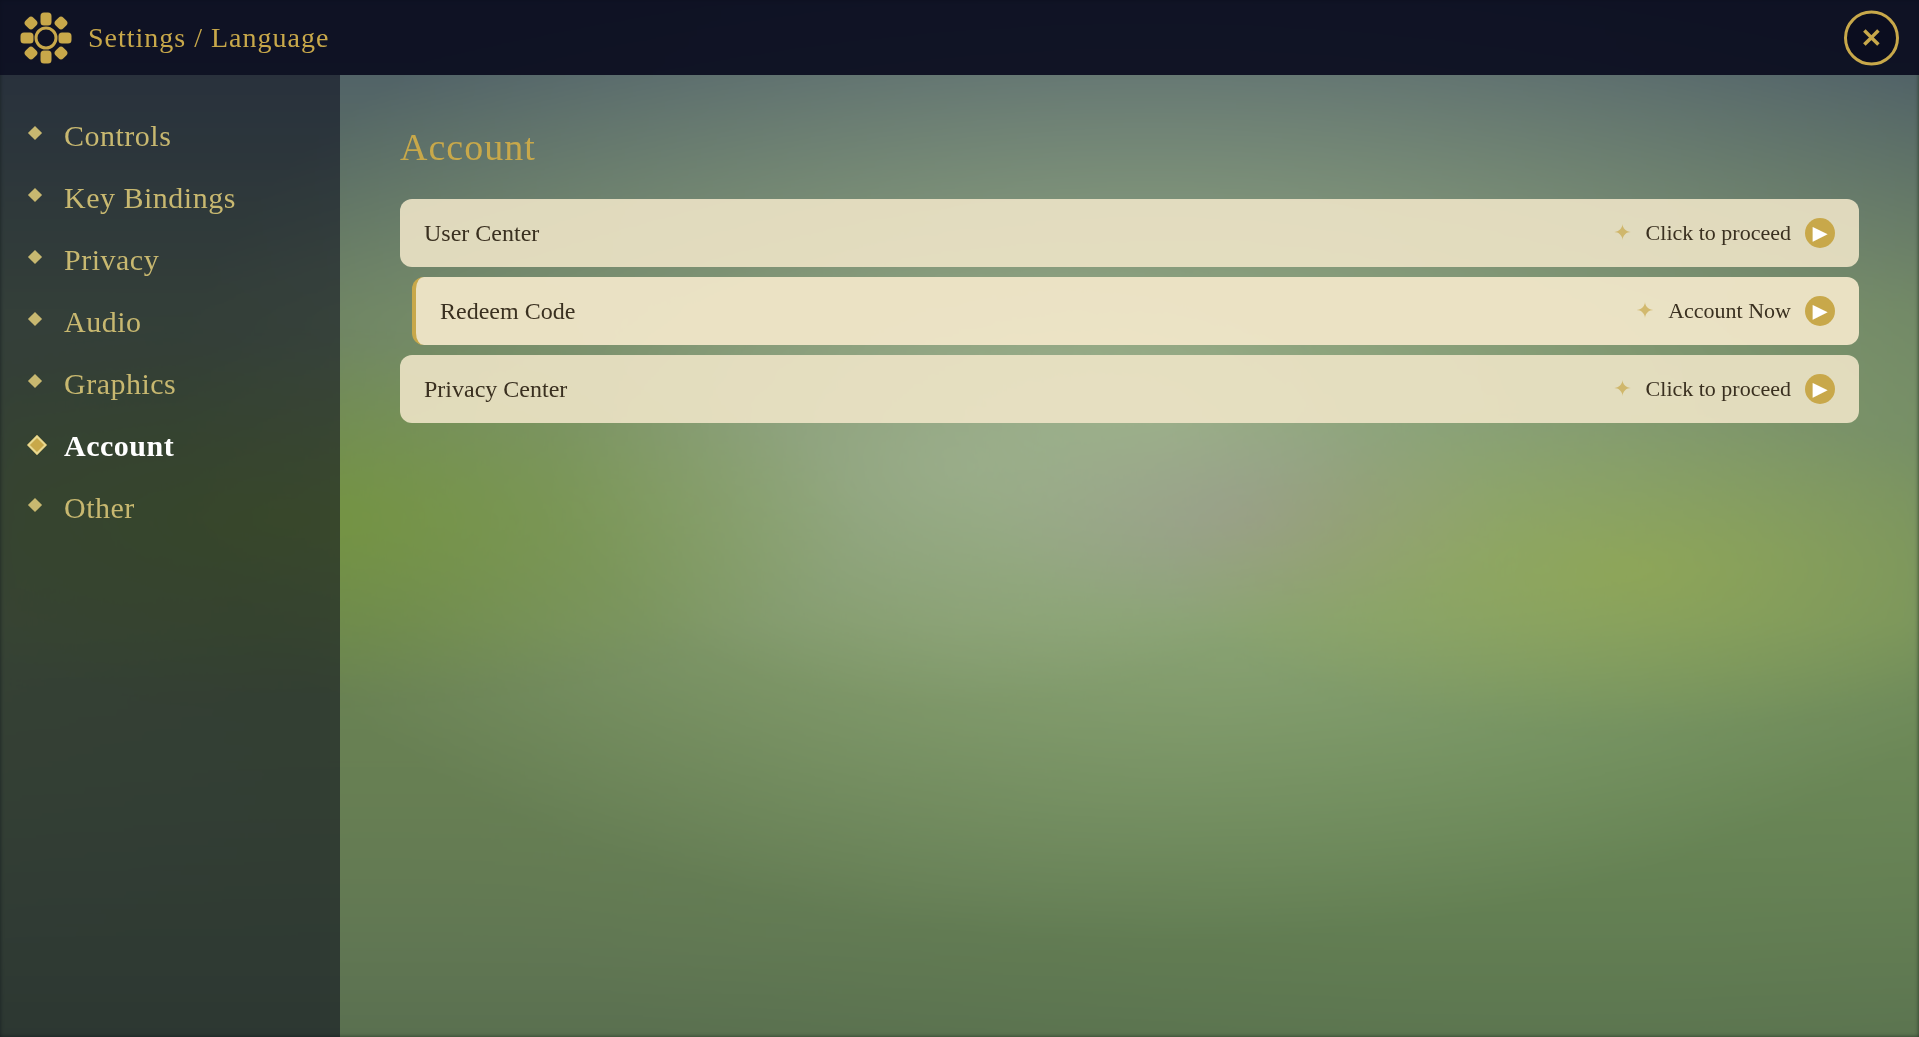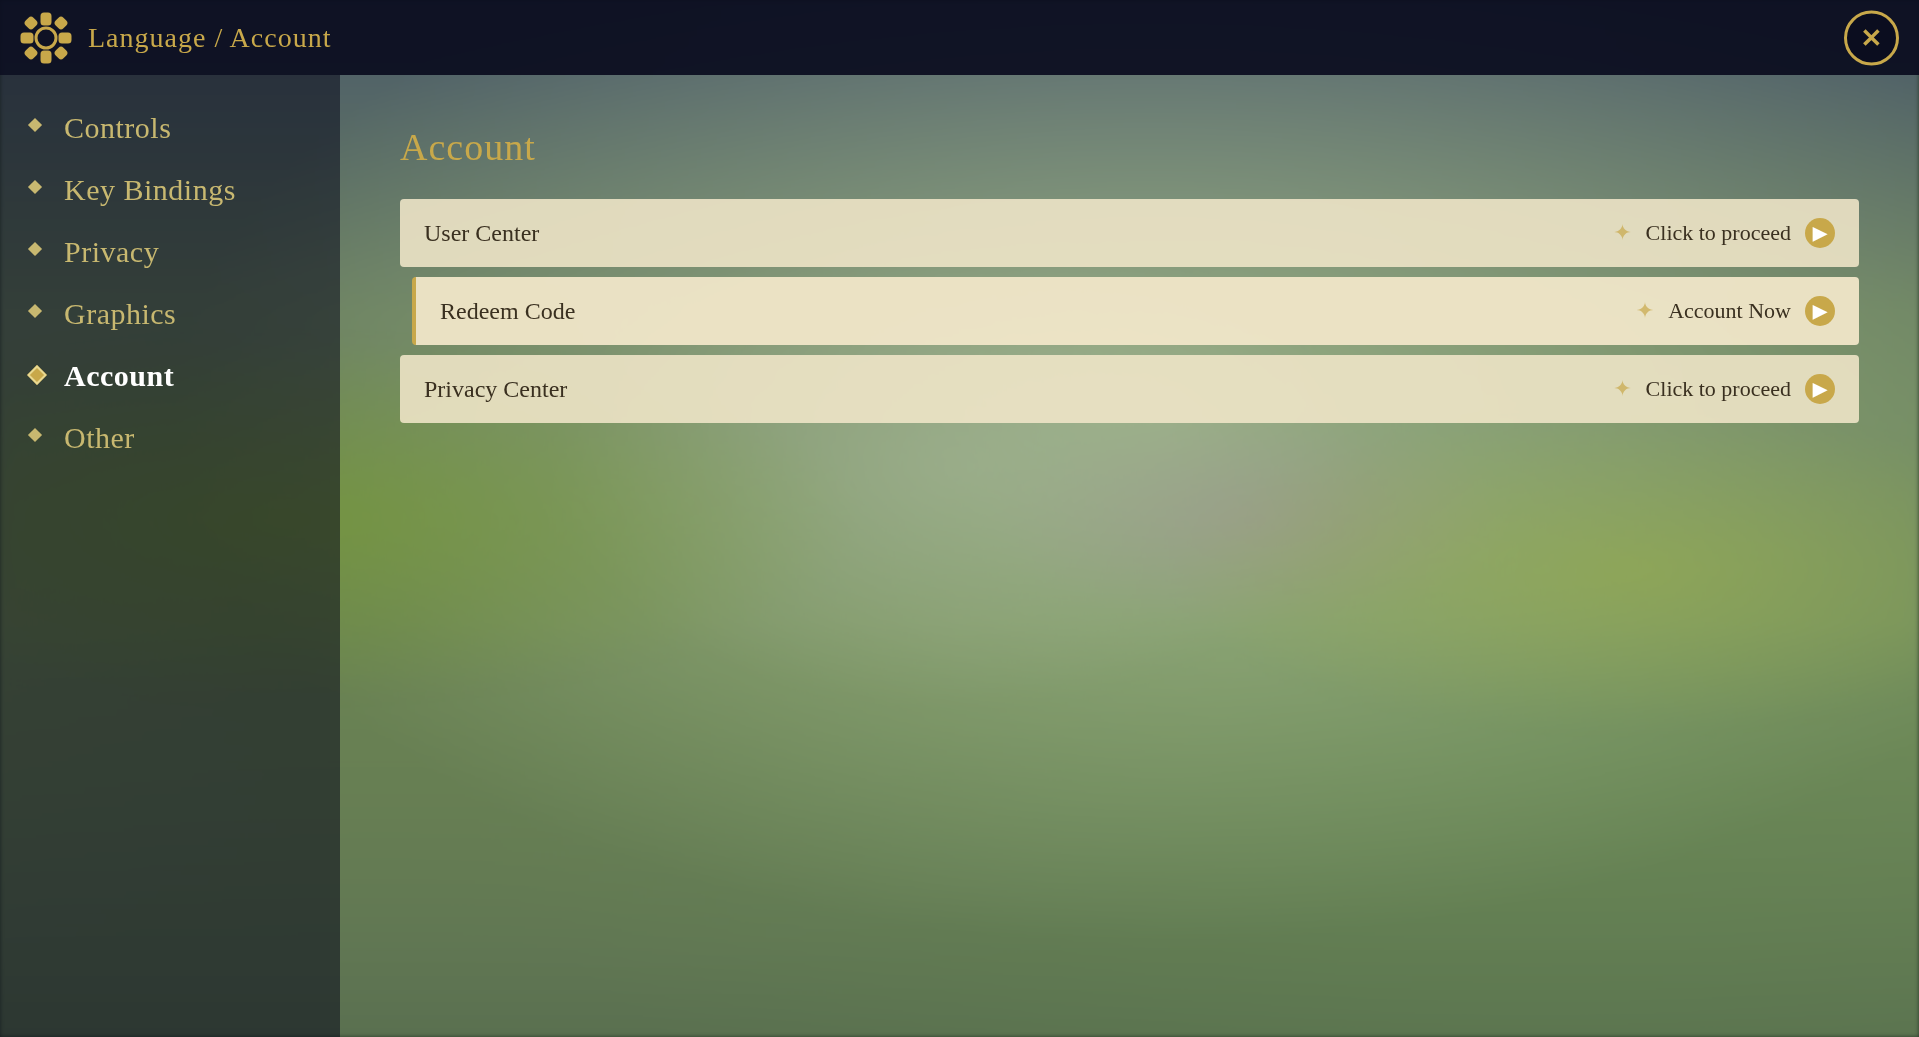--- a/index.html
+++ b/index.html
@@ -85,21 +85,21 @@
     }
 
     
     .sidebar {
       position: absolute;
       top: 75px;
       left: 0;
       width: 340px;
       bottom: 0;
       background: rgba(8, 10, 25, 0.55);
-      padding: 22px 0;
+      padding: 30px 0;
       z-index: 5;
     }
 
     .sidebar-item {
       display: flex;
       align-items: center;
       padding: 14px 30px;
       cursor: pointer;
       color: #c8b870;
       font-size: 30px;
@@ -155,21 +155,21 @@
       font-weight: normal;
       margin-bottom: 30px;
       letter-spacing: 1px;
     }
 
     
     .setting-row {
       display: flex;
       align-items: center;
       background: rgba(240, 230, 200, 0.88);
-      border-radius: 4px;
+      border-radius: 12px;
       margin-bottom: 10px;
       height: 68px;
       padding: 0 24px;
       cursor: pointer;
       position: relative;
       overflow: hidden;
     }
 
     .setting-row.active-row {
       background: rgba(240, 230, 200, 0.95);
@@ -224,21 +224,21 @@
       <rect x="22" y="2" width="8" height="10" rx="2" fill="#c8a84a"></rect>
       <rect x="22" y="40" width="8" height="10" rx="2" fill="#c8a84a"></rect>
       <rect x="2" y="22" width="10" height="8" rx="2" fill="#c8a84a"></rect>
       <rect x="40" y="22" width="10" height="8" rx="2" fill="#c8a84a"></rect>
       <rect x="7" y="7" width="8" height="8" rx="2" fill="#c8a84a" transform="rotate(45 11 11)"></rect>
       <rect x="37" y="7" width="8" height="8" rx="2" fill="#c8a84a" transform="rotate(45 41 11)"></rect>
       <rect x="7" y="37" width="8" height="8" rx="2" fill="#c8a84a" transform="rotate(45 11 41)"></rect>
       <rect x="37" y="37" width="8" height="8" rx="2" fill="#c8a84a" transform="rotate(45 41 41)"></rect>
     </g>
   </svg>
-  <span class="header-title">Language / Account</span>
+  <span class="header-title">Settings / Language</span>
   <div class="header-close">✕</div>
 </div>
 
 <div class="sidebar">
 
   <div class="sidebar-item">
     <div class="sidebar-bullet">
       <div class="bullet-small"></div>
     </div>
     <span>Controls</span>
@@ -251,20 +251,26 @@
     <span>Key Bindings</span>
   </div>
 
   <div class="sidebar-item">
     <div class="sidebar-bullet">
       <div class="bullet-small"></div>
     </div>
     <span>Privacy</span>
   </div>
 
+  <div class="sidebar-item">
+    <div class="sidebar-bullet">
+      <div class="bullet-small"></div>
+    </div>
+    <span>Audio</span>
+  </div>
 
 
   <div class="sidebar-item">
     <div class="sidebar-bullet">
       <div class="bullet-small"></div>
     </div>
     <span>Graphics</span>
   </div>
 
   <div class="sidebar-item active">

